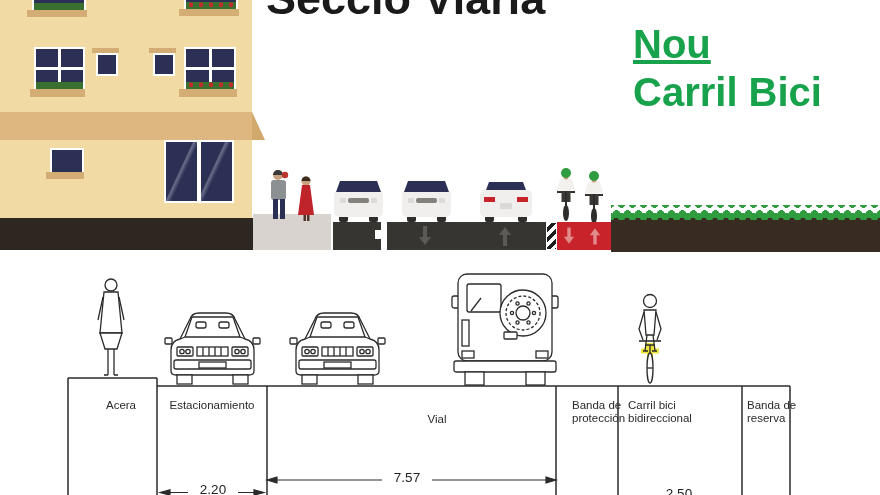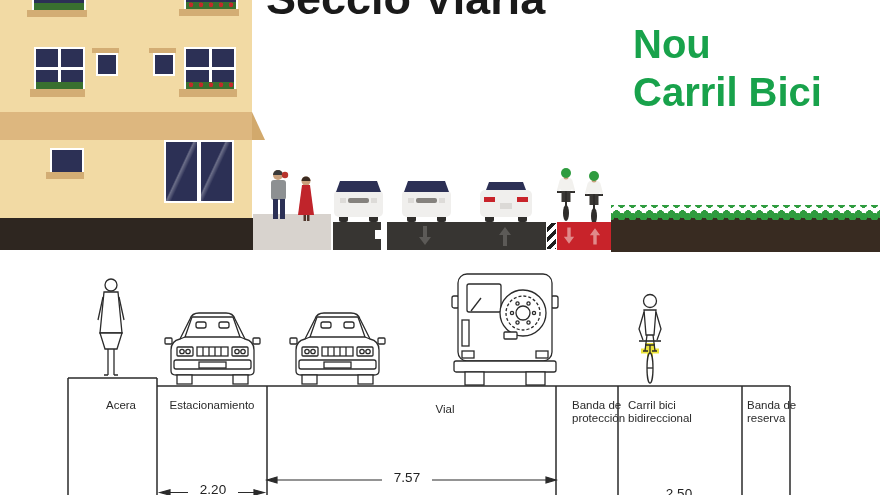--- a/index.html
+++ b/index.html
@@ -175,21 +175,21 @@
         <rect x="5" y="11" width="12" height="13" rx="3" fill="#f2f1ee"></rect>
         <line x1="6" y1="13" x2="3" y2="24" stroke="#f2f1ee" stroke-width="2.5"></line>
           <line x1="16" y1="13" x2="19" y2="24" stroke="#f2f1ee" stroke-width="2.5"></line>
         <circle cx="11" cy="10" r="2.5" fill="#c9a07c"></circle>
         <circle cx="11" cy="6" r="5" fill="#2f9c3f"></circle>
       </g>
     </svg>
   </div>
 
   <div class="title-main">Secció Viària</div>
-  <div class="title-green" style="top:24px;">Nou</div>
+  <div class="title-green" style="top:24px;text-decoration:underline;">Nou</div>
   <div class="title-green" style="top:72px;">Carril Bici</div>
 
   <div>
     <svg class="abs" style="left:0;top:260px;" width="880" height="235" viewBox="0 260 880 235">
       <g stroke="#2b2b2b" stroke-width="1.5" fill="none">
         <path d="M157,386 H790"></path>
         <path d="M68,378 V495 M68,378 H157 M157,378 V495"></path>
         <path d="M267,386 V495 M556,386 V495 M618,386 V495 M742,386 V495 M790,386 V495"></path>
       </g>
       <g stroke="#2b2b2b" stroke-width="1.2" fill="#2b2b2b">
@@ -272,21 +272,21 @@
           <path d="M9,50 H31" fill="none" stroke-width="1.6"></path>
           <path d="M15,54 H25 M20,54 V70 M17,44 L15,60 M23,44 L25,60 M13,60 H18 M22,60 H27" fill="none"></path>
           <ellipse cx="20" cy="77" rx="3" ry="15"></ellipse>
           <path d="M17,77 H23" fill="none"></path>
         </g>
       </g>
     </svg>
 
     <div class="seclabel center" style="left:68px;top:399px;width:106px;">Acera</div>
     <div class="seclabel center" style="left:157px;top:399px;width:110px;">Estacionamiento</div>
-    <div class="seclabel center" style="left:267px;top:403px;width:340px;padding-left:8px;">Vial</div>
+    <div class="seclabel center" style="left:267px;top:413px;width:340px;">Vial</div>
     <div class="seclabel" style="left:572px;top:399px;width:50px;">
       <span style="display:block;">Banda de</span>
       <span style="display:block;">protección</span>
     </div>
     <div class="seclabel" style="left:628px;top:399px;width:80px;">
       <span style="display:block;">Carril bici</span>
       <span style="display:block;">bidireccional</span>
     </div>
     <div class="seclabel" style="left:747px;top:399px;width:50px;">
       <span style="display:block;white-space:nowrap;">Banda de</span>

